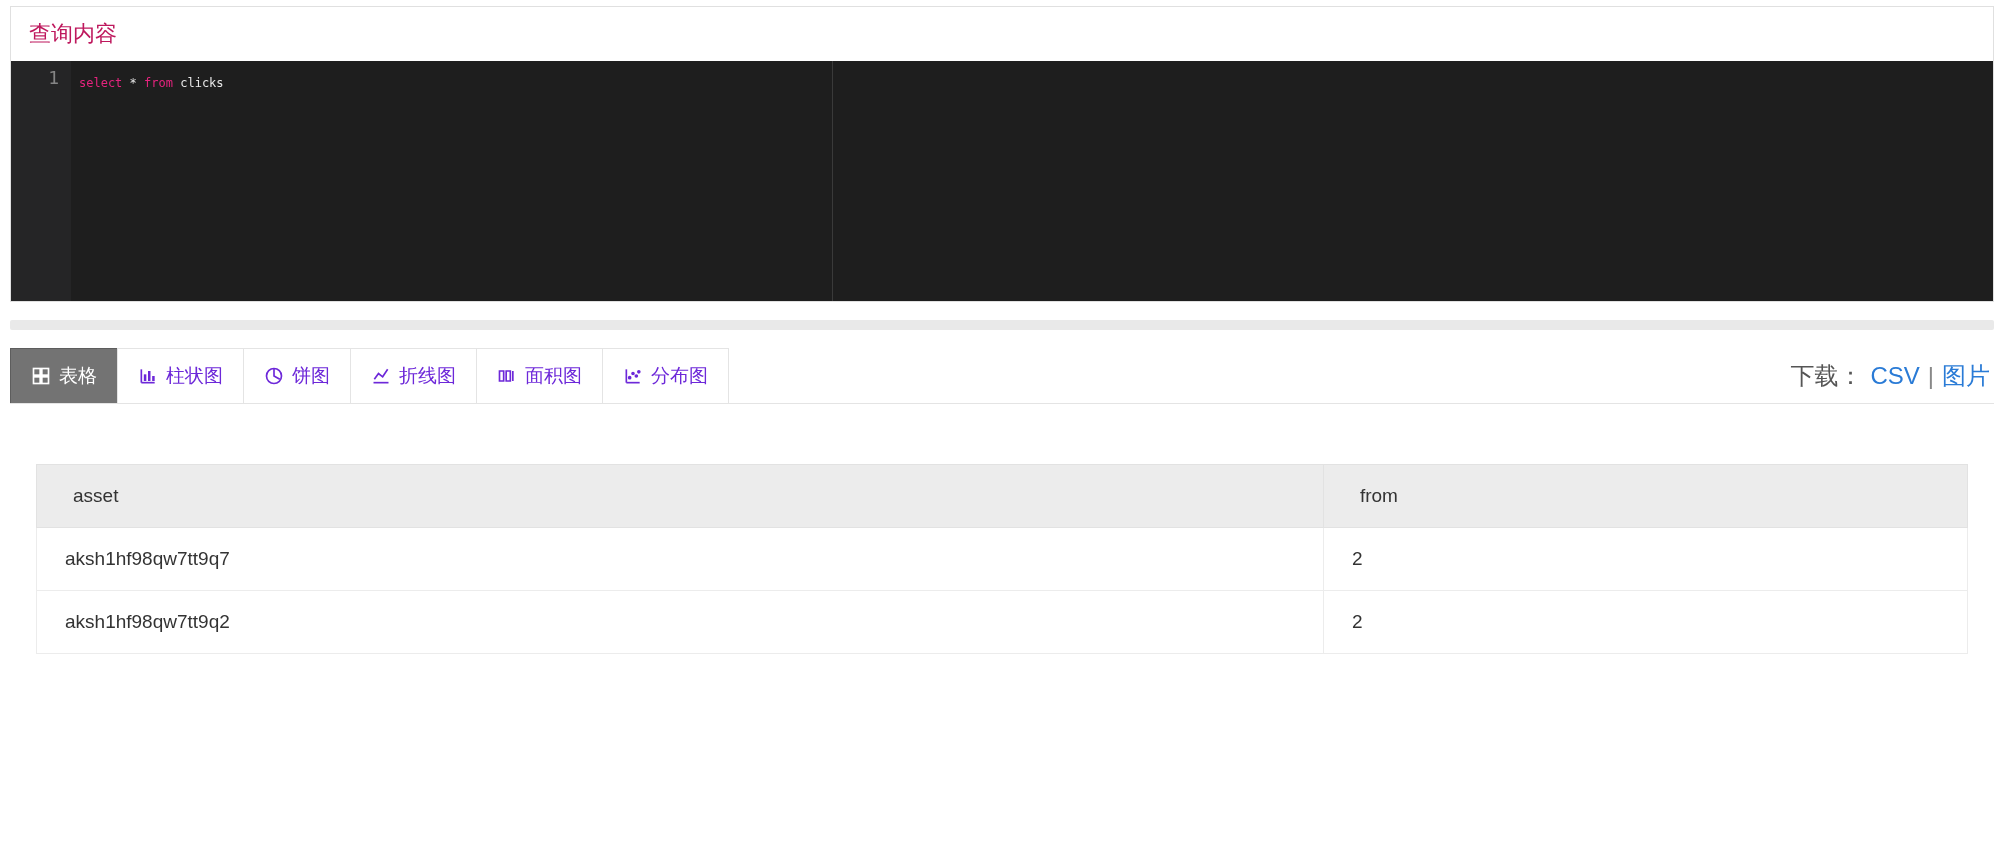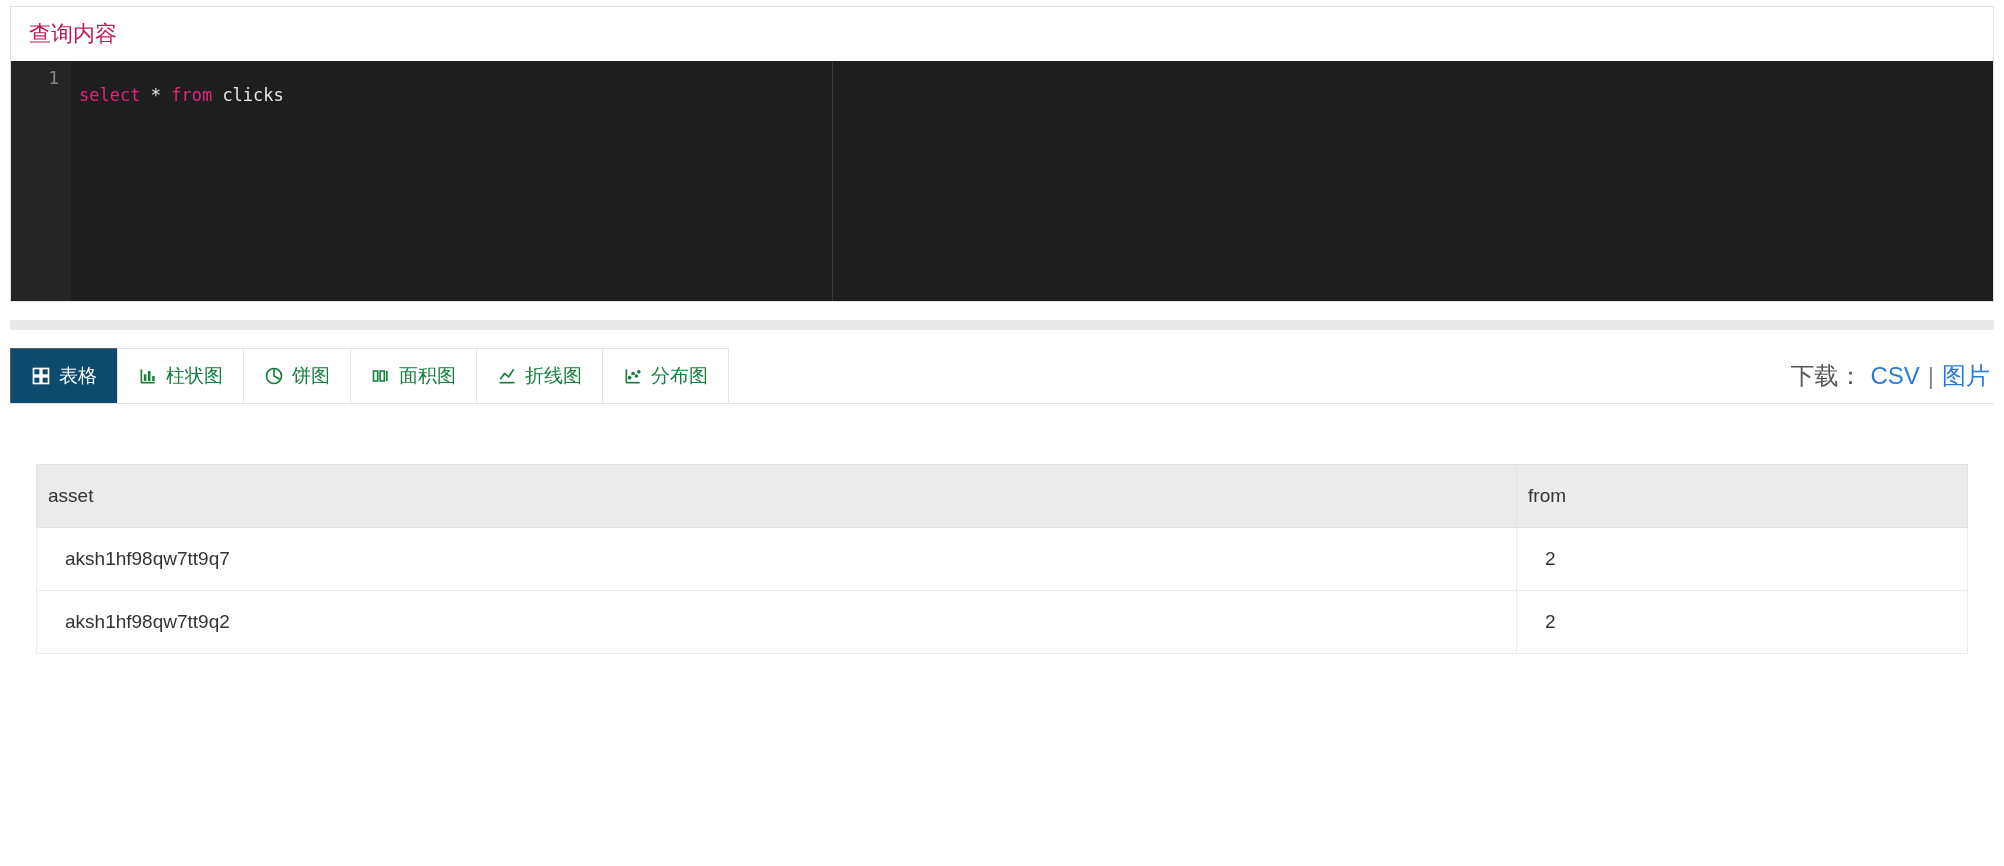--- a/index.html
+++ b/index.html
@@ -33,23 +33,23 @@
   background: #252526;
   color: #858585;
   text-align: right;
   padding: 6px 12px 0 0;
   font-family: "Consolas","Menlo","Monaco",monospace;
   font-size: 18px;
   flex-shrink: 0;
 }
 .code-area {
   flex: 1;
-  padding: 24px 8px 0 8px;
+  padding: 15px 8px 0 8px;
   font-family: "Consolas","Menlo","Monaco",monospace;
-  font-size: 17px;
+  font-size: 12px;
   color: #d4d4d4;
   position: relative;
 }
 .code-line { white-space: pre; }
 .kw { color: #e6237e; }
 .ident { color: #e8e8e8; }
 .code-split {
   position: absolute;
   top: 0;
   bottom: 0;
@@ -73,27 +73,27 @@
 }
 .tabs { display: flex; }
 .tab {
   display: flex;
   align-items: center;
   gap: 8px;
   padding: 14px 20px;
   border: 1px solid #e4e4e4;
   border-bottom: none;
   background: #fff;
-  color: #15803d;
+  color: #6d28d9;
   font-size: 19px;
   cursor: pointer;
   margin-right: -1px;
 }
 .tab.active {
-  background: #0c4a6e;
+  background: #737373;
   color: #fff;
   border-color: #5d5d5d;
 }
 .tab .ico { display: inline-flex; width: 20px; height: 20px; }
 .tab .ico svg { width: 20px; height: 20px; }
 
 .downloads {
   margin-left: auto;
   display: flex;
   align-items: center;
@@ -110,21 +110,21 @@
 table.results {
   width: 100%;
   border-collapse: collapse;
   border: 1px solid #e8e8e8;
 }
 table.results th {
   text-align: left;
   background: #ececec;
   font-weight: 400;
   color: #333;
-  padding: 20px 11px;
+  padding: 20px 36px;
   border: 1px solid #e2e2e2;
   font-size: 19px;
 }
 table.results td {
   padding: 20px 28px;
   border: 1px solid #ececec;
   color: #333;
   font-size: 19px;
 }
 </style>
@@ -182,36 +182,36 @@
             <circle cx="12" cy="12" r="9"></circle>
             <path d="M12 3v9l7 4"></path>
           </svg>
         </span>
         <span>饼图</span>
       </div>
 
       <div class="tab">
         <span class="ico">
           <svg viewBox="0 0 24 24" fill="none" stroke="currentColor" stroke-width="2">
+            <path d="M3 20h18"></path>
+              <path d="M4 16l5-7 5 4 6-9"></path>
+          </svg>
+        </span>
+        <span>折线图</span>
+      </div>
+
+      <div class="tab">
+        <span class="ico">
+          <svg viewBox="0 0 24 24" fill="none" stroke="currentColor" stroke-width="2">
             <path d="M3 6v12h5V6z"></path>
               <path d="M11 6v12h5V6z"></path>
               <path d="M19 6v12"></path>
           </svg>
         </span>
         <span>面积图</span>
-      </div>
-
-      <div class="tab">
-        <span class="ico">
-          <svg viewBox="0 0 24 24" fill="none" stroke="currentColor" stroke-width="2">
-            <path d="M3 20h18"></path>
-              <path d="M4 16l5-7 5 4 6-9"></path>
-          </svg>
-        </span>
-        <span>折线图</span>
       </div>
 
       <div class="tab">
         <span class="ico">
           <svg viewBox="0 0 24 24" fill="none" stroke="currentColor" stroke-width="2">
             <path d="M4 20V4"></path>
               <path d="M4 20h16"></path>
             <circle cx="8" cy="14" r="1.2" fill="currentColor"></circle>
             <circle cx="12" cy="9" r="1.2" fill="currentColor"></circle>
             <circle cx="16" cy="12" r="1.2" fill="currentColor"></circle>

